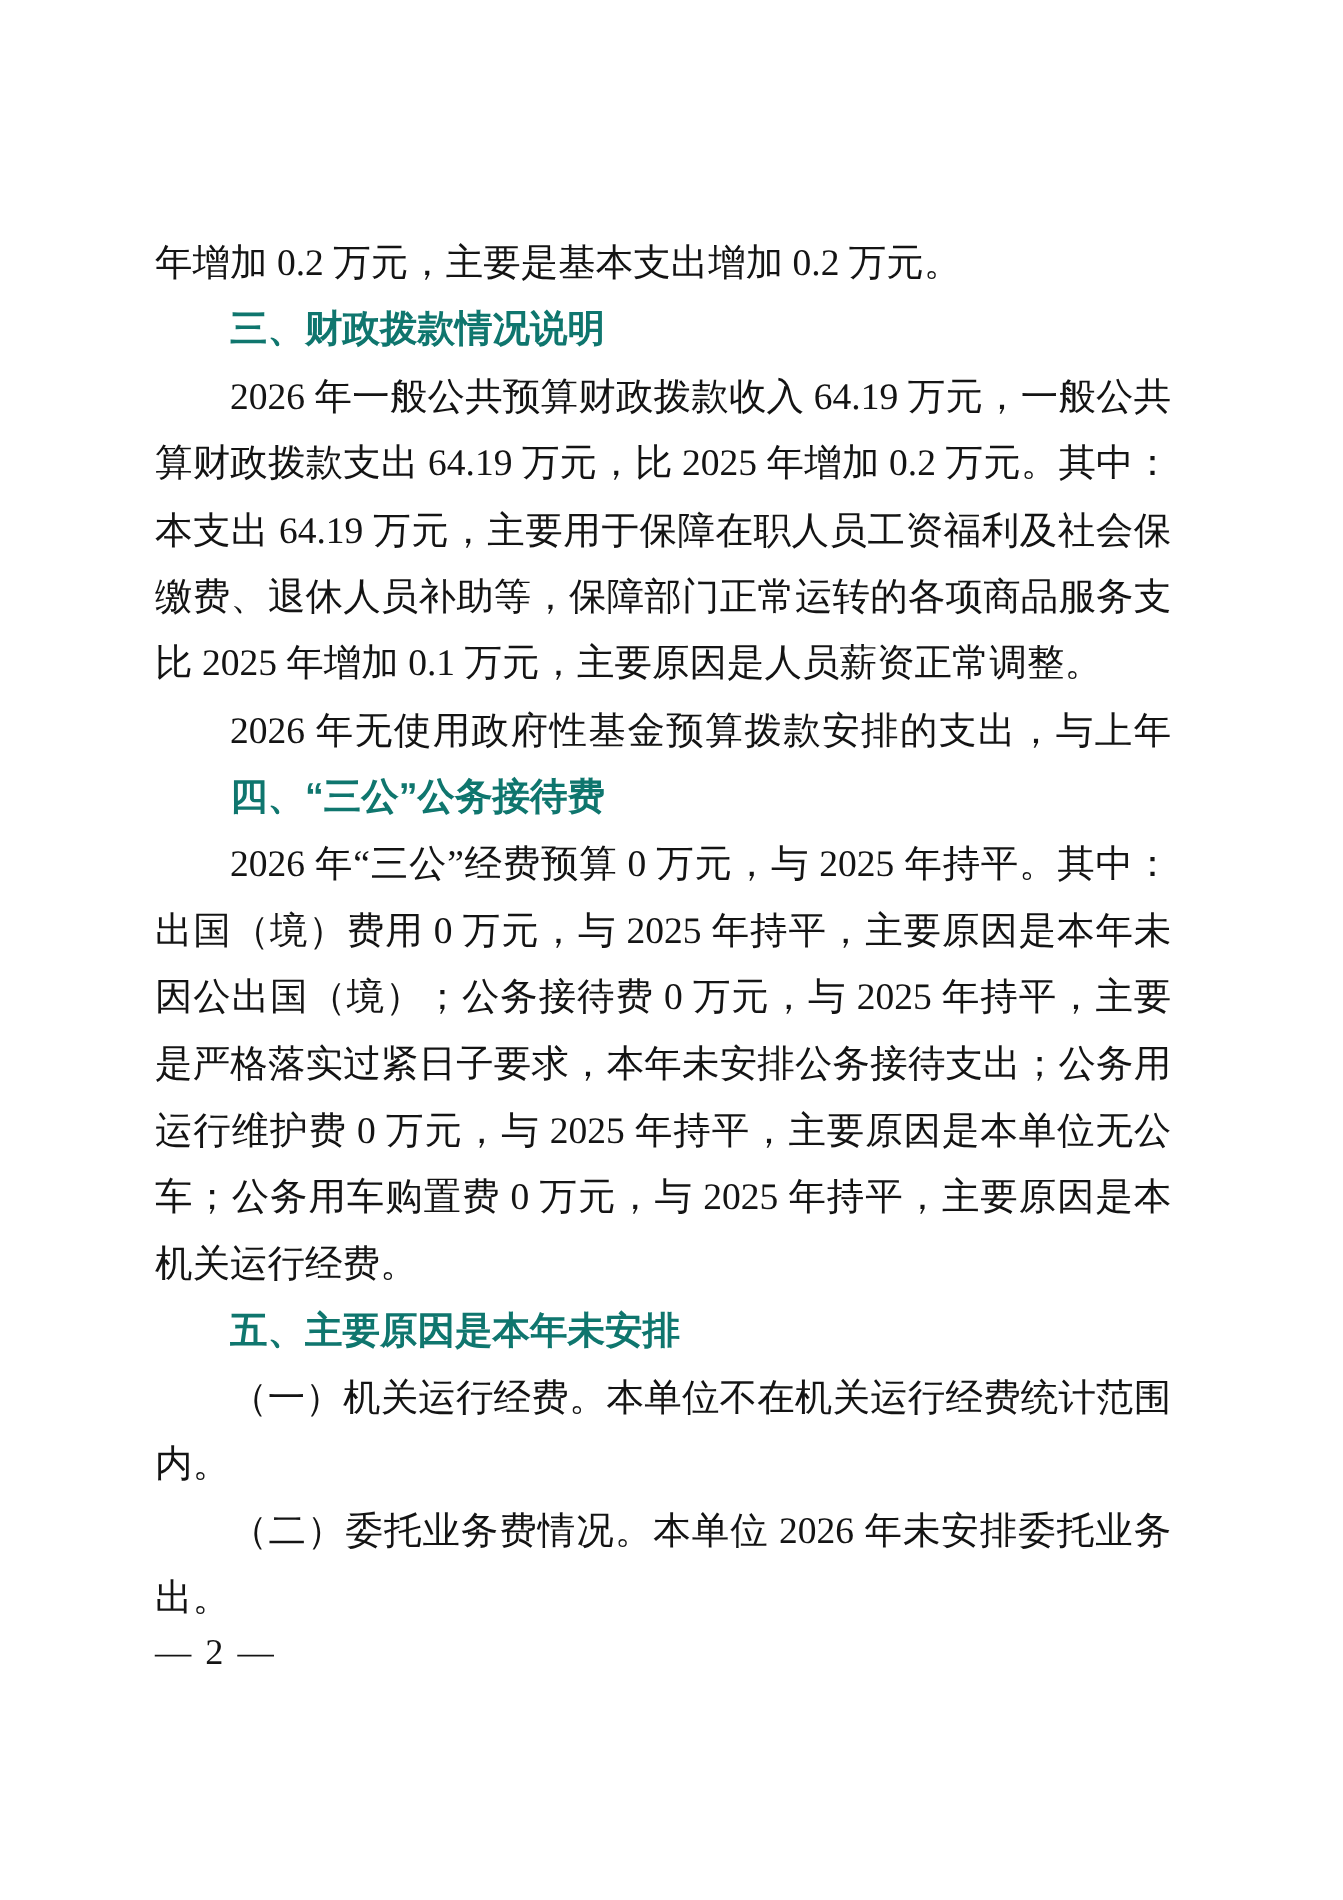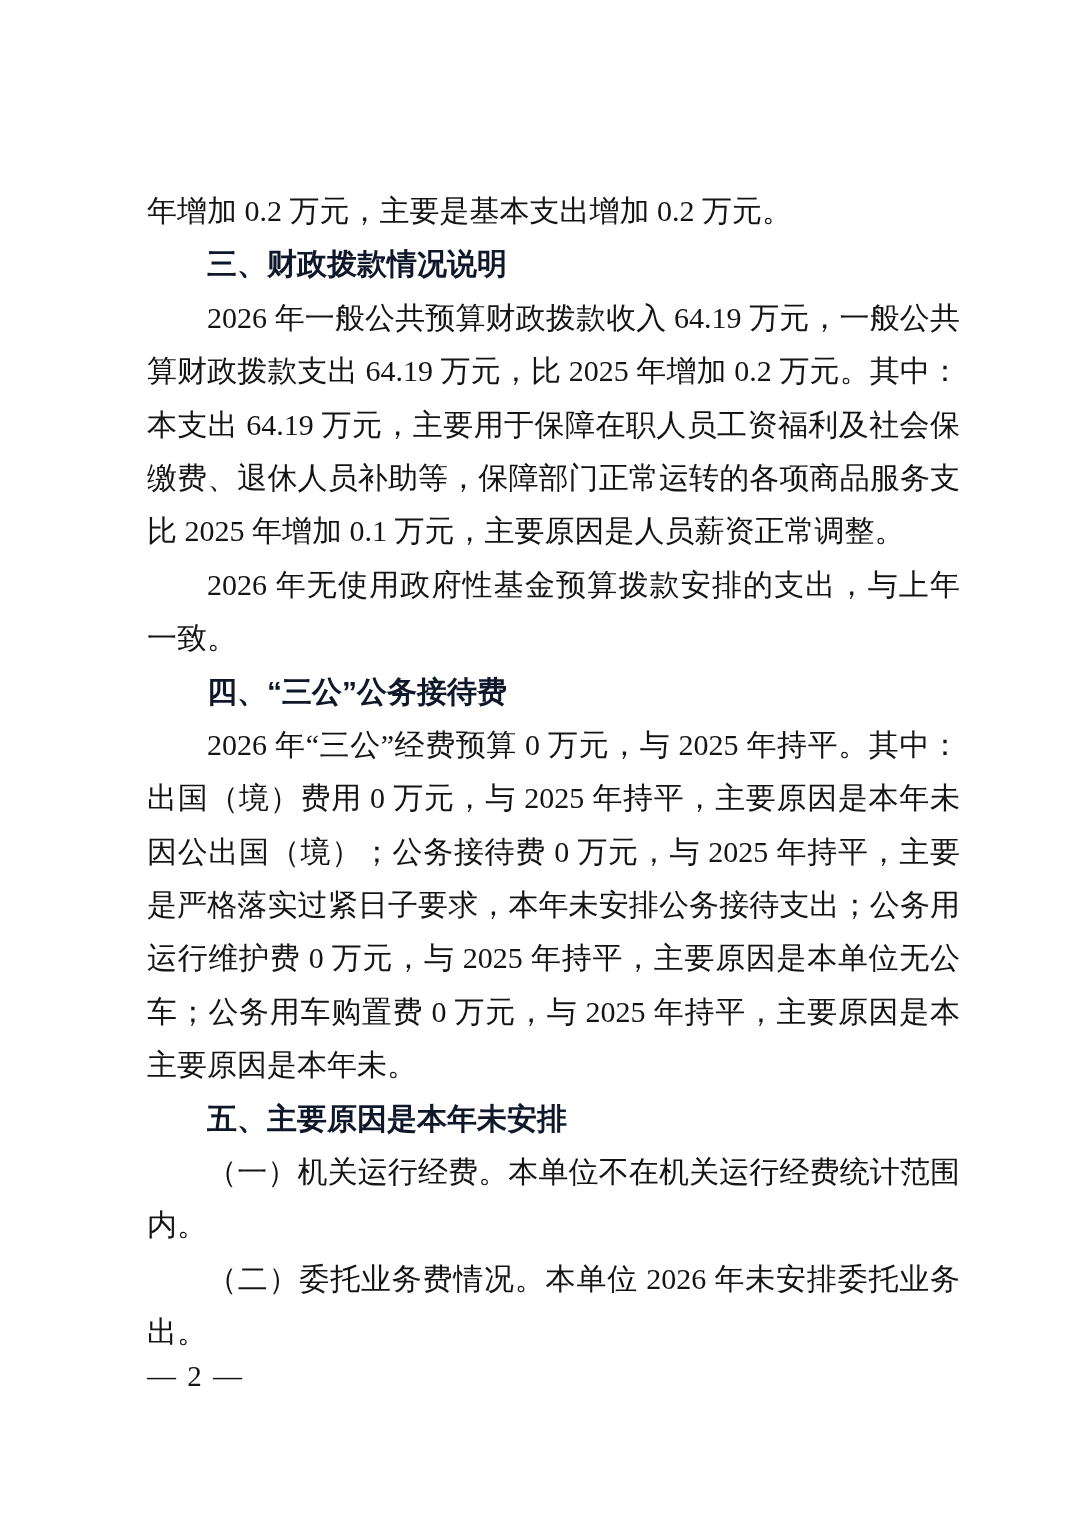--- a/index.html
+++ b/index.html
@@ -12,21 +12,21 @@
     width: 1074px;
     height: 1520px;
     background: #ffffff;
     color: #141414;
     overflow: hidden;
     font-family: "Liberation Serif", "DejaVu Serif", serif;
   }
   .content {
     position: absolute;
     top: 0;
-    left: 147px;
+    left: 124px;
     width: 813px;
     padding-top: 184px;
   }
   .line {
     height: 53.4px;
     line-height: 53.4px;
     font-size: 30px;
     overflow: hidden;
     white-space: normal;
     text-align: left;
@@ -35,21 +35,21 @@
     text-indent: 2em;
   }
   .fill {
     text-align: justify;
     text-align-last: justify;
     text-justify: inter-character;
   }
   .heading {
     font-family: "Liberation Sans", "DejaVu Sans", sans-serif;
     font-weight: bold;
-    color: #0f172a;
+    color: #0f766e;
   }
   .page-number {
     height: 34px;
     line-height: 34px;
     font-size: 29px;
     letter-spacing: 2px;
     text-align: left;
   }
 </style>
 </head>
@@ -59,29 +59,28 @@
   <div class="content">
 
     <div class="line">年增加 0.2 万元，主要是基本支出增加 0.2 万元。</div>
     <div class="line indent heading">三、财政拨款情况说明</div>
     <div class="line indent fill">2026 年一般公共预算财政拨款收入 64.19 万元，一般公共预</div>
     <div class="line fill">算财政拨款支出 64.19 万元，比 2025 年增加 0.2 万元。其中：基</div>
     <div class="line fill">本支出 64.19 万元，主要用于保障在职人员工资福利及社会保险</div>
     <div class="line fill">缴费、退休人员补助等，保障部门正常运转的各项商品服务支出，</div>
     <div class="line">比 2025 年增加 0.1 万元，主要原因是人员薪资正常调整。</div>
     <div class="line indent fill">2026 年无使用政府性基金预算拨款安排的支出，与上年保持</div>
-    <div class="line">一致。</div>
     <div class="line indent heading">四、“三公”公务接待费</div>
     <div class="line indent fill">2026 年“三公”经费预算 0 万元，与 2025 年持平。其中：因公</div>
     <div class="line fill">出国（境）费用 0 万元，与 2025 年持平，主要原因是本年未安排</div>
     <div class="line fill">因公出国（境）；公务接待费 0 万元，与 2025 年持平，主要原因</div>
     <div class="line fill">是严格落实过紧日子要求，本年未安排公务接待支出；公务用车</div>
     <div class="line fill">运行维护费 0 万元，与 2025 年持平，主要原因是本单位无公务用</div>
     <div class="line fill">车；公务用车购置费 0 万元，与 2025 年持平，主要原因是本年未</div>
-    <div class="line">主要原因是本年未。</div>
+    <div class="line">机关运行经费。</div>
     <div class="line indent heading">五、主要原因是本年未安排</div>
     <div class="line indent fill">（一）机关运行经费。本单位不在机关运行经费统计范围之</div>
     <div class="line">内。</div>
     <div class="line indent fill">（二）委托业务费情况。本单位 2026 年未安排委托业务费支</div>
     <div class="line">出。</div>
 
     <div class="page-number">— 2 —</div>
   </div>
 </div>
 

